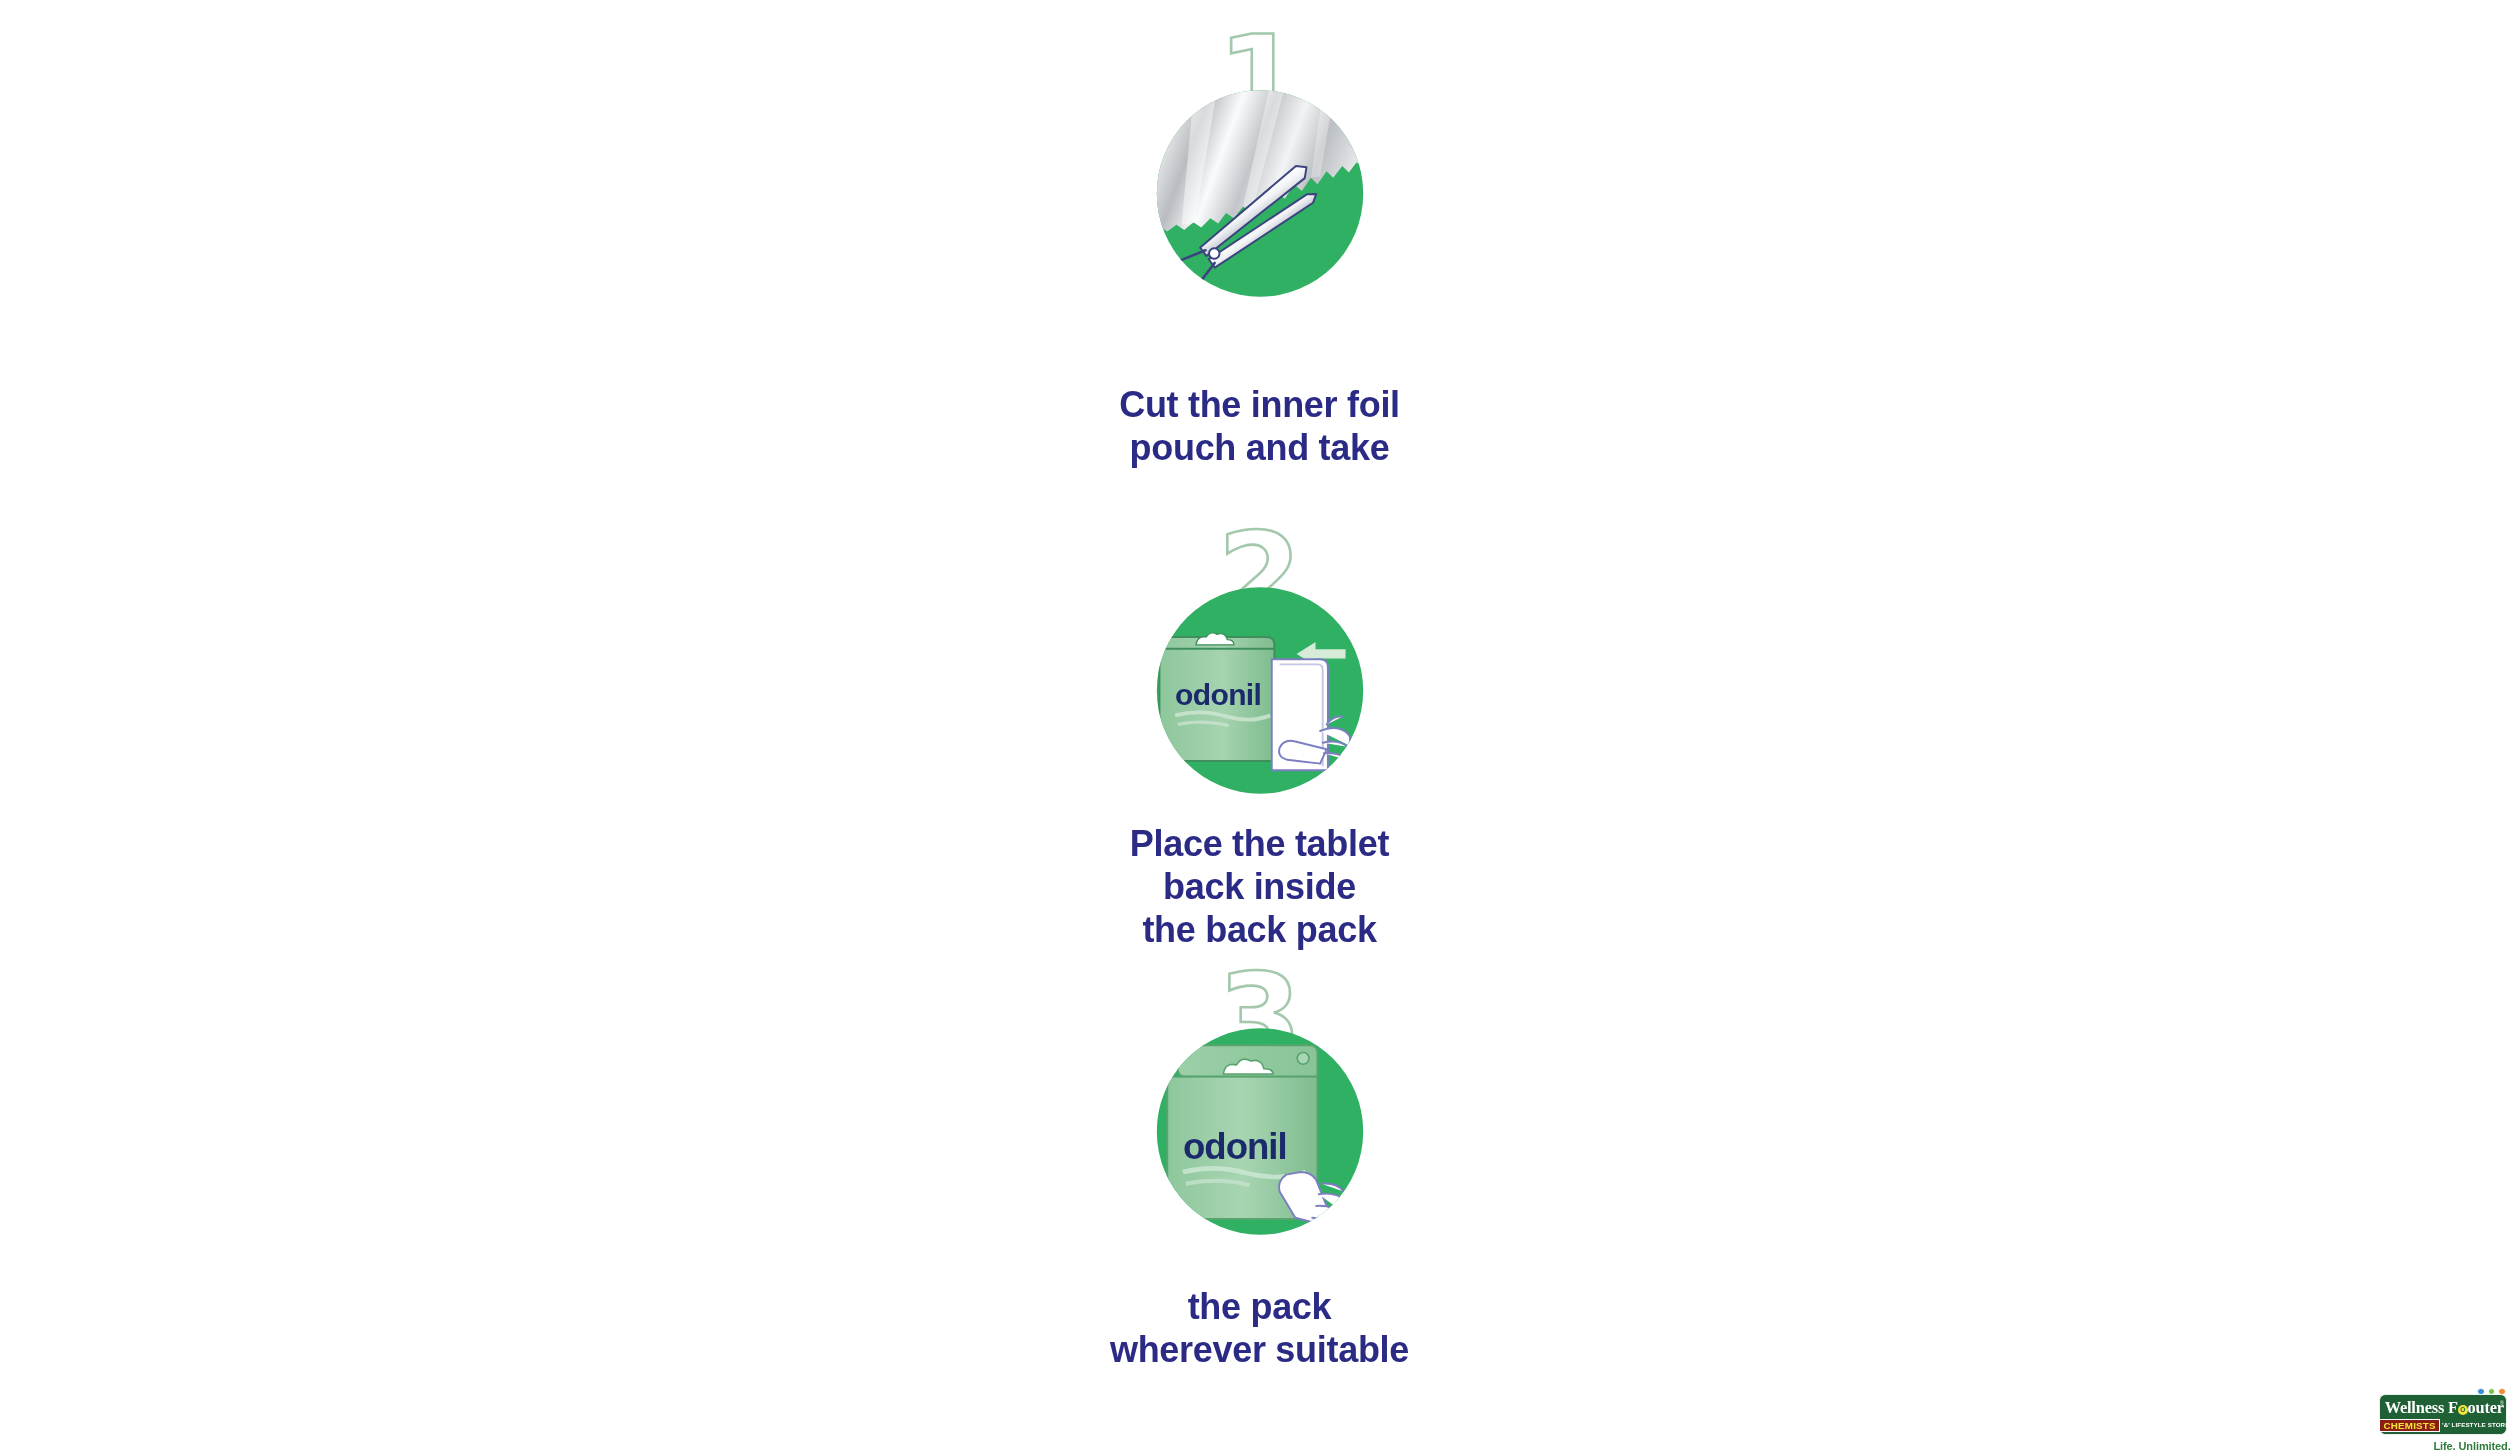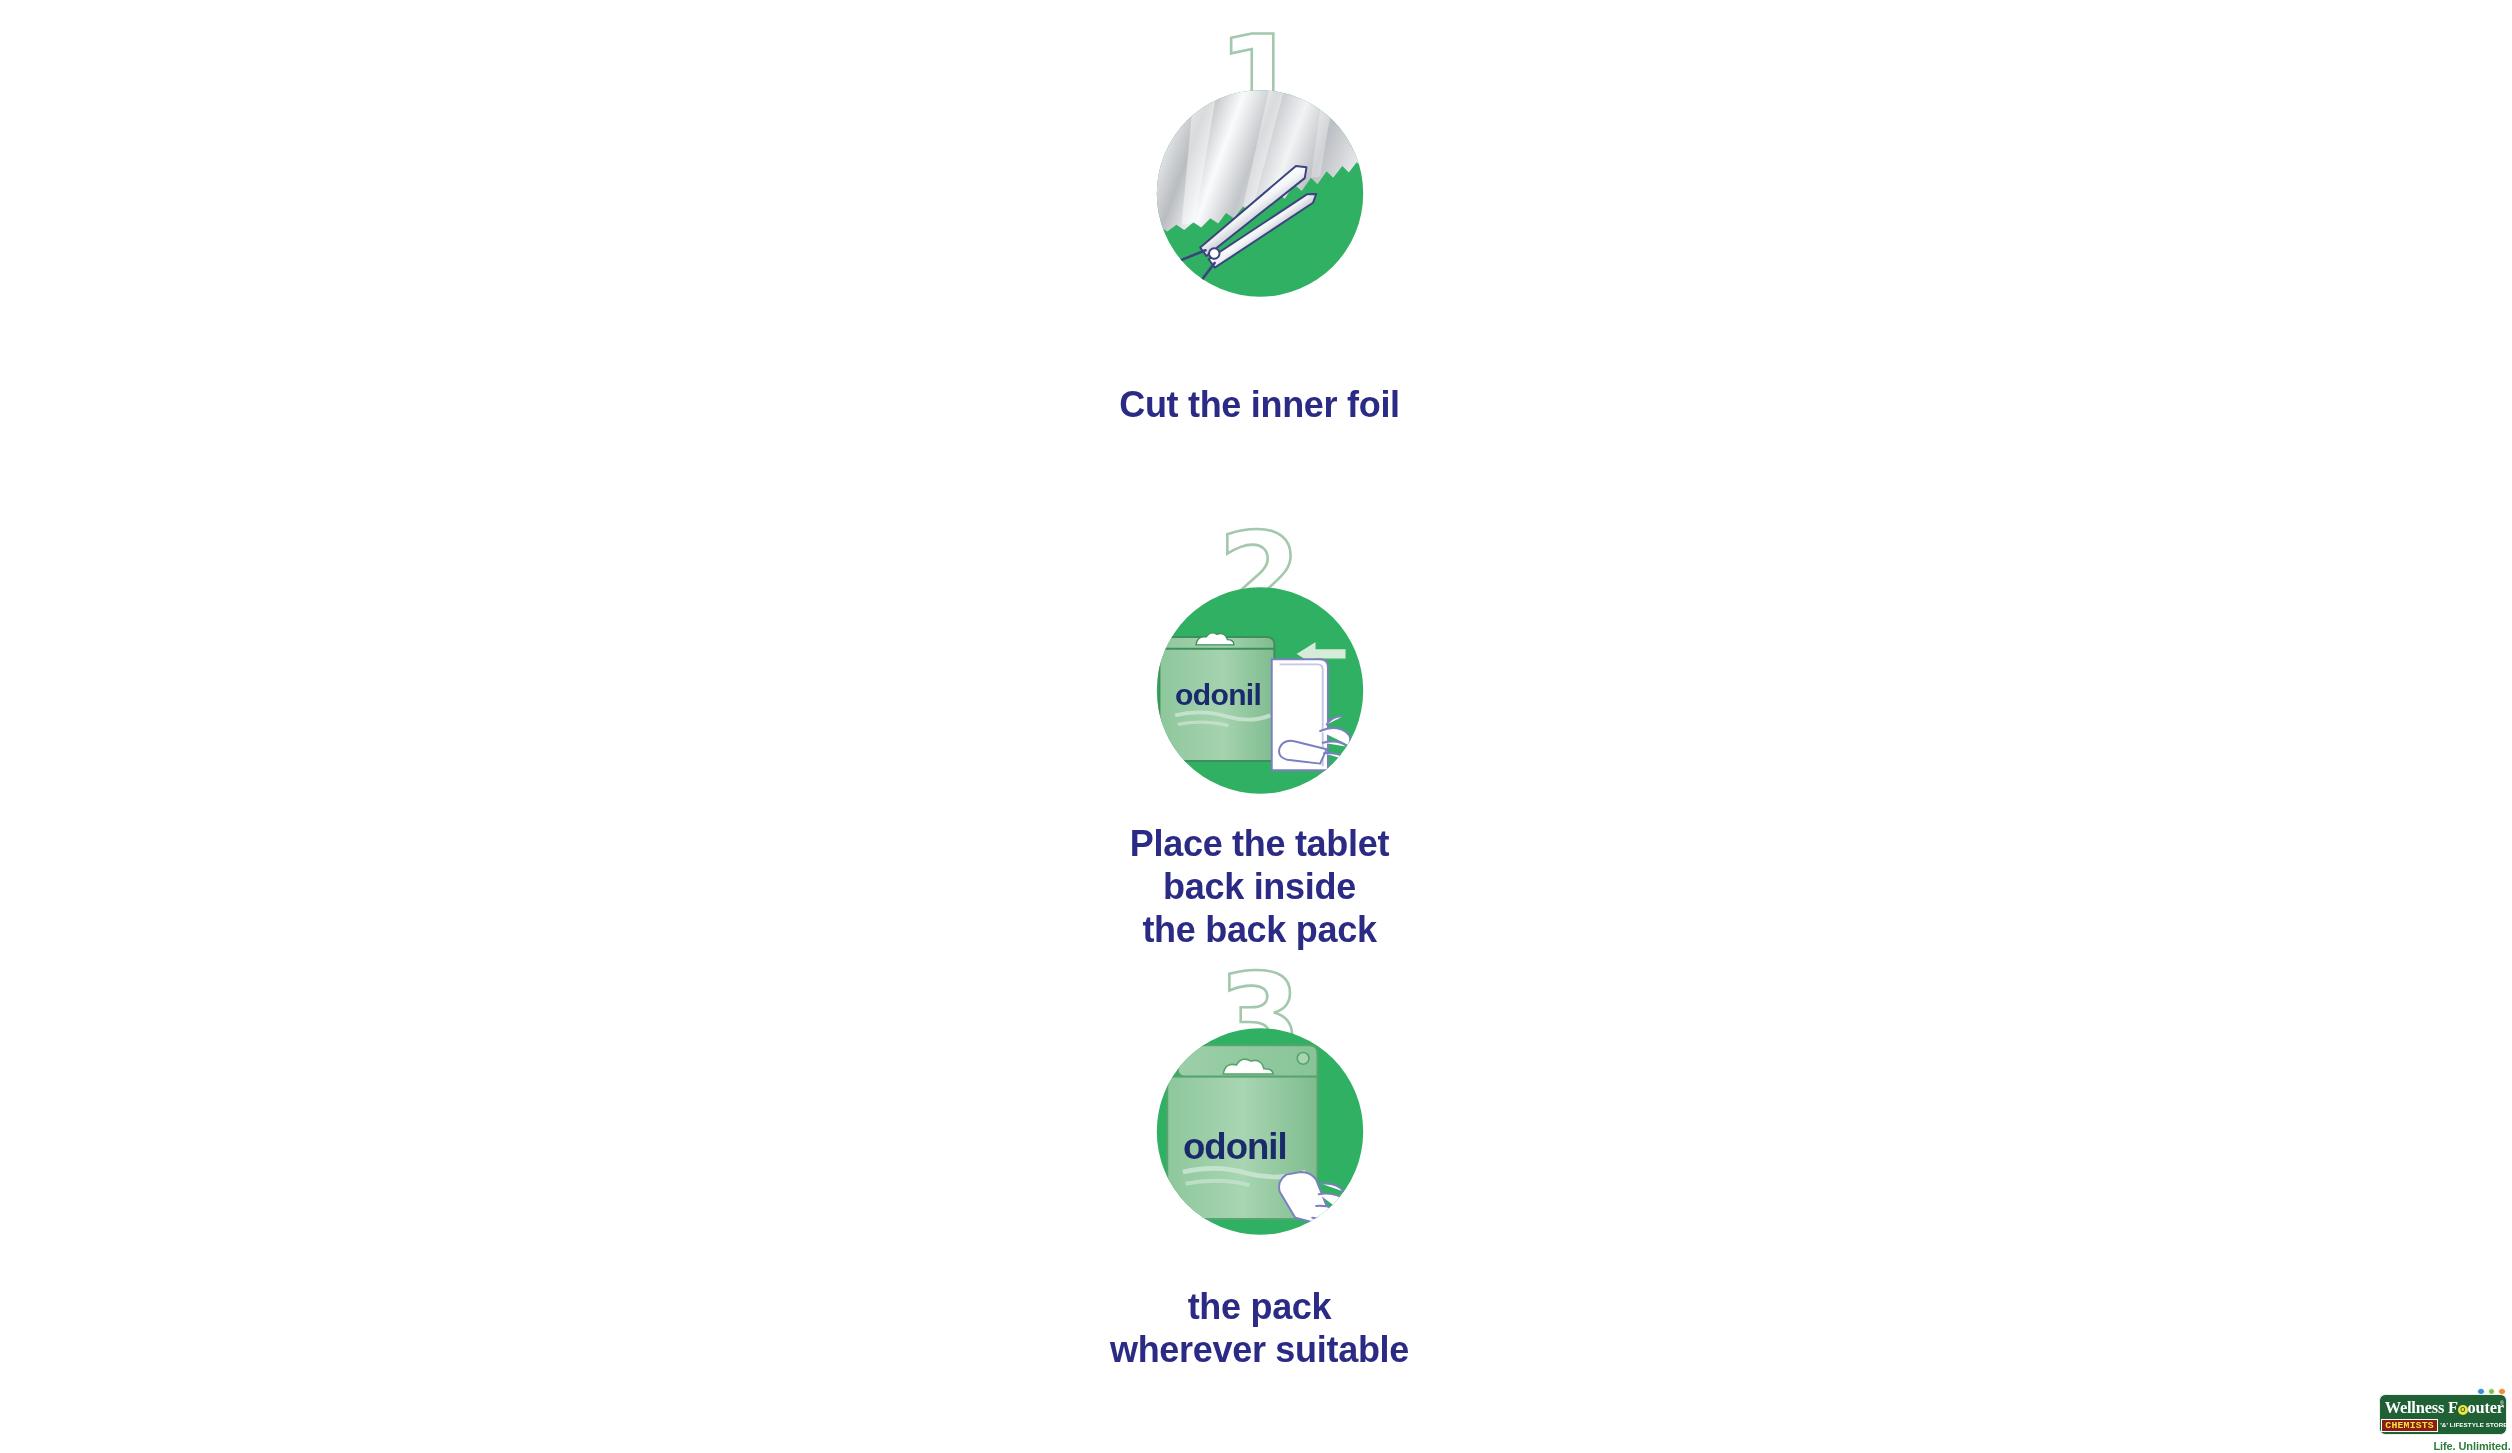--- a/index.html
+++ b/index.html
@@ -148,21 +148,21 @@
     top: 23.6px;
     width: 128px;
     display: flex;
     justify-content: center;
     align-items: center;
     gap: 2px;
   }
   #wf-chemists {
     background: #8c1d12;
     color: #f4e43a;
-    font-family: Liberation Mono, monospace;
+    font-family: Liberation Sans, sans-serif;
     font-weight: 700;
     font-size: 9.8px;
     line-height: 11px;
     padding: 0.7px 3.3px 0 3.3px;
     border: 0.7px solid #ffffff;
     letter-spacing: 0.2px;
   }
   #wf-lifestyle {
     color: #ffffff;
     font-family: "Liberation Sans", sans-serif;
@@ -258,20 +258,21 @@
 
             <path d="M 56 186 L 16 176" stroke="#3c4480" stroke-width="4" fill="none" stroke-linecap="round"></path>
             <path d="M 56 210 L 16 222" stroke="#3c4480" stroke-width="4" fill="none" stroke-linecap="round"></path>
           </g>
         </g>
       </svg>
     </div>
 
     <div class="caption">
       <span class="line">Cut the inner foil</span>
+      <span class="line">pouch and take</span>
     </div>
   </div>
 
   <div class="step" id="step-2">
     <div class="step-number">2</div>
 
     <div class="badge">
       <svg viewBox="0 0 320 320" xmlns="http://www.w3.org/2000/svg">
         <defs>
           <clipPath id="circClip2">

